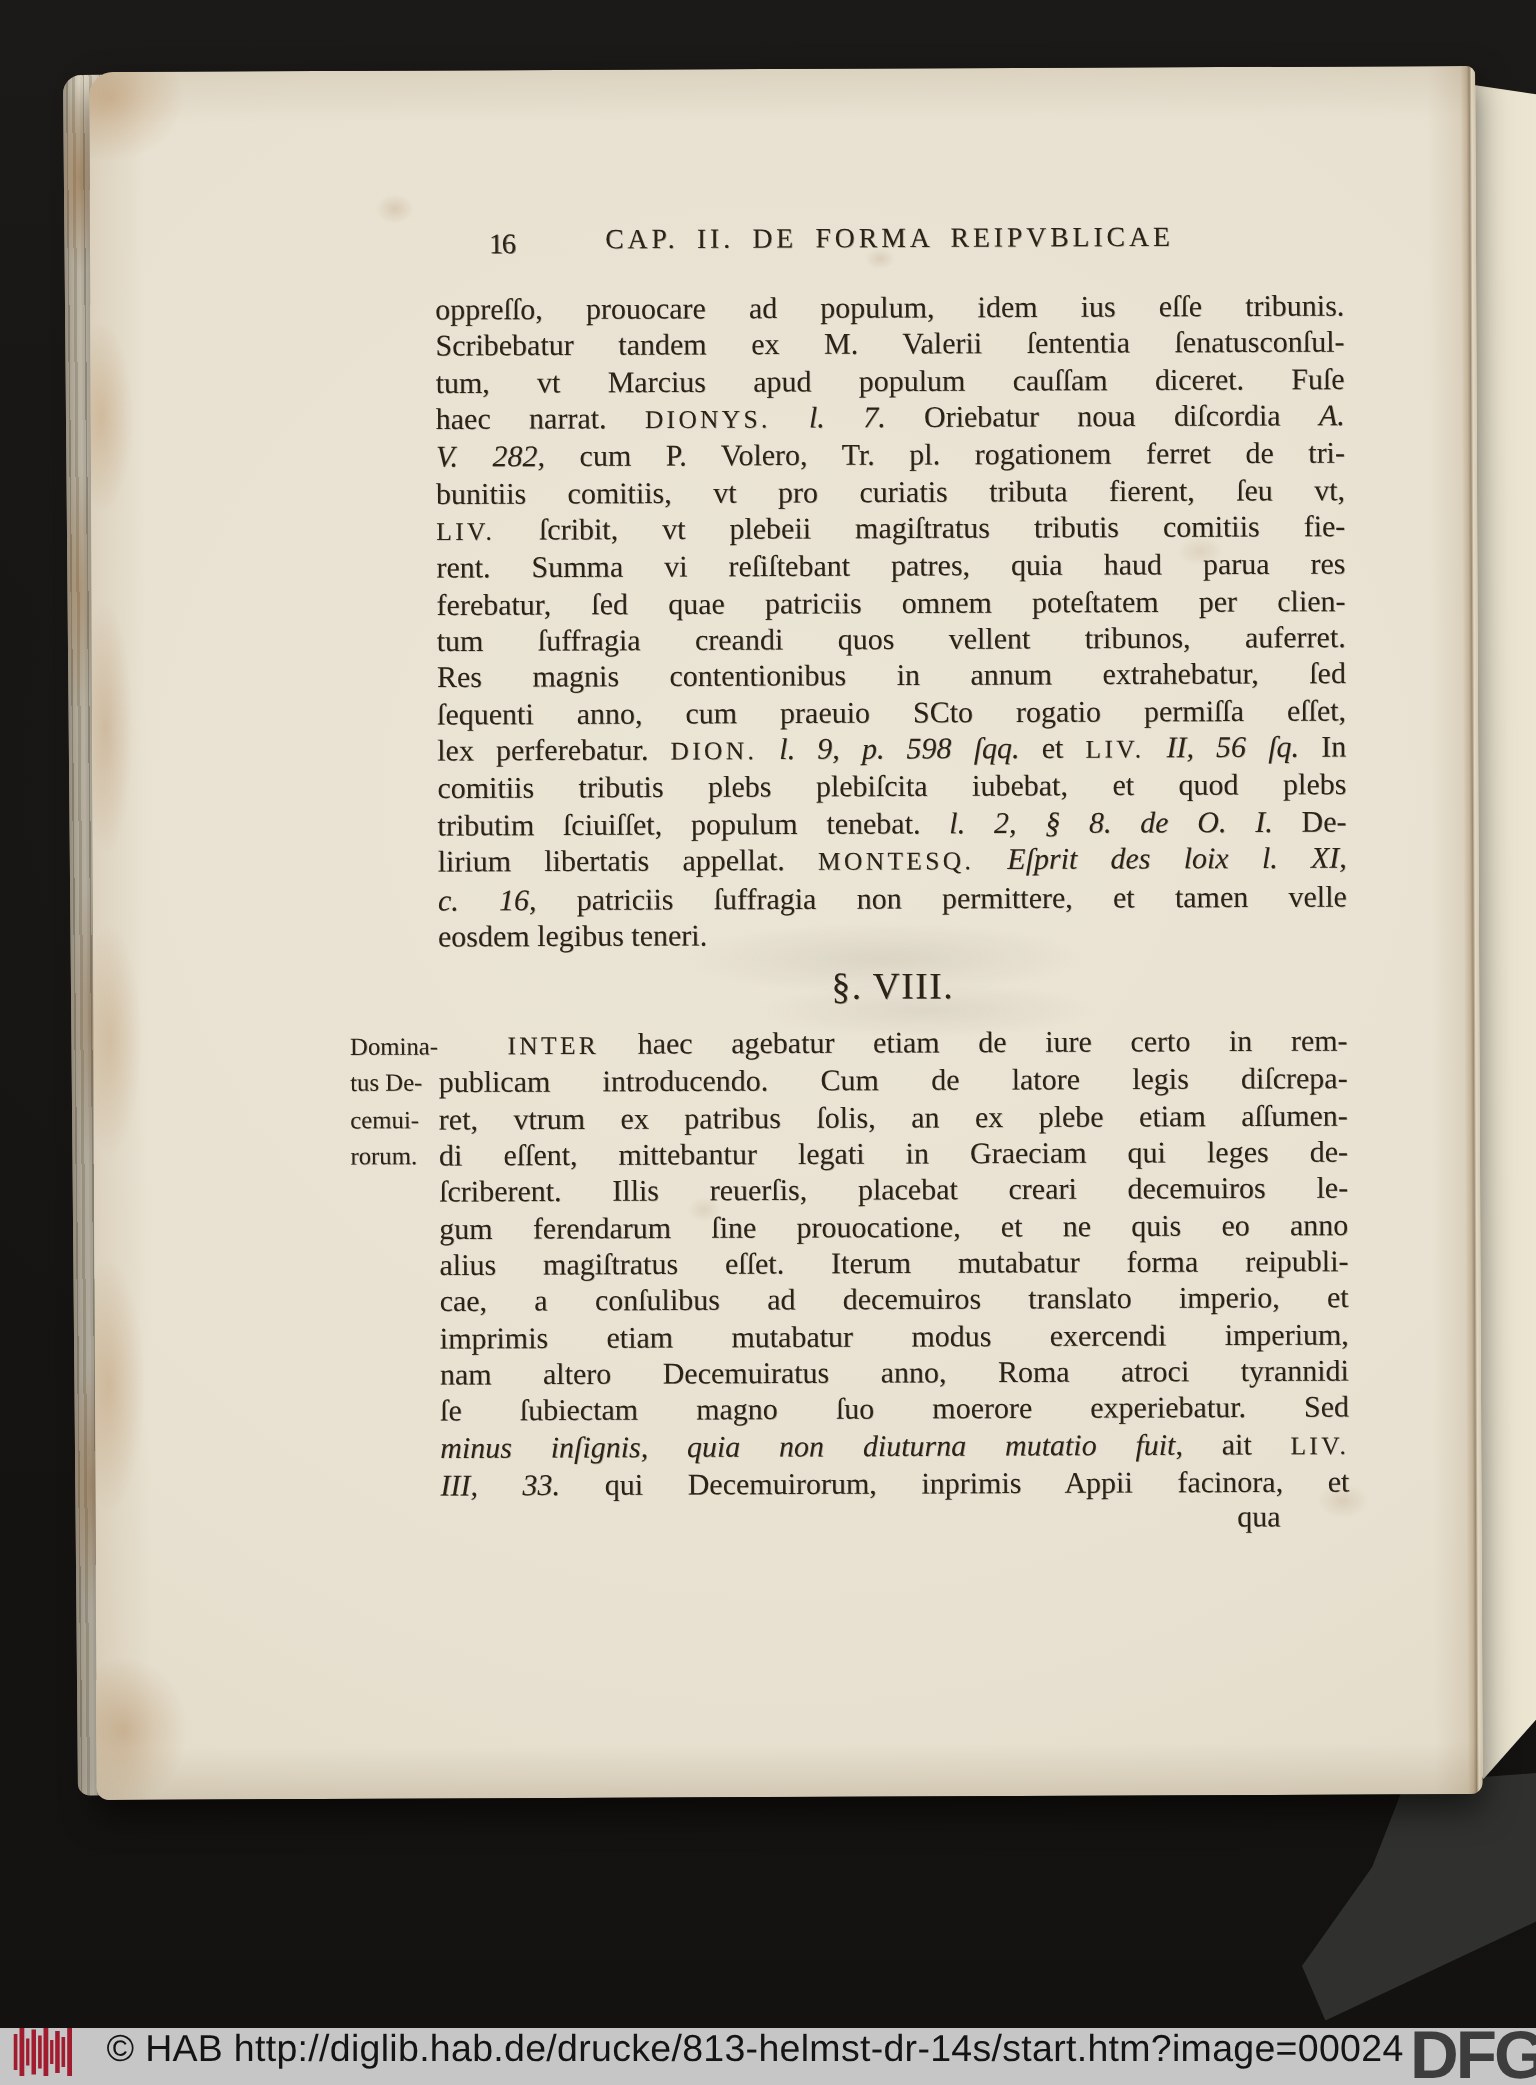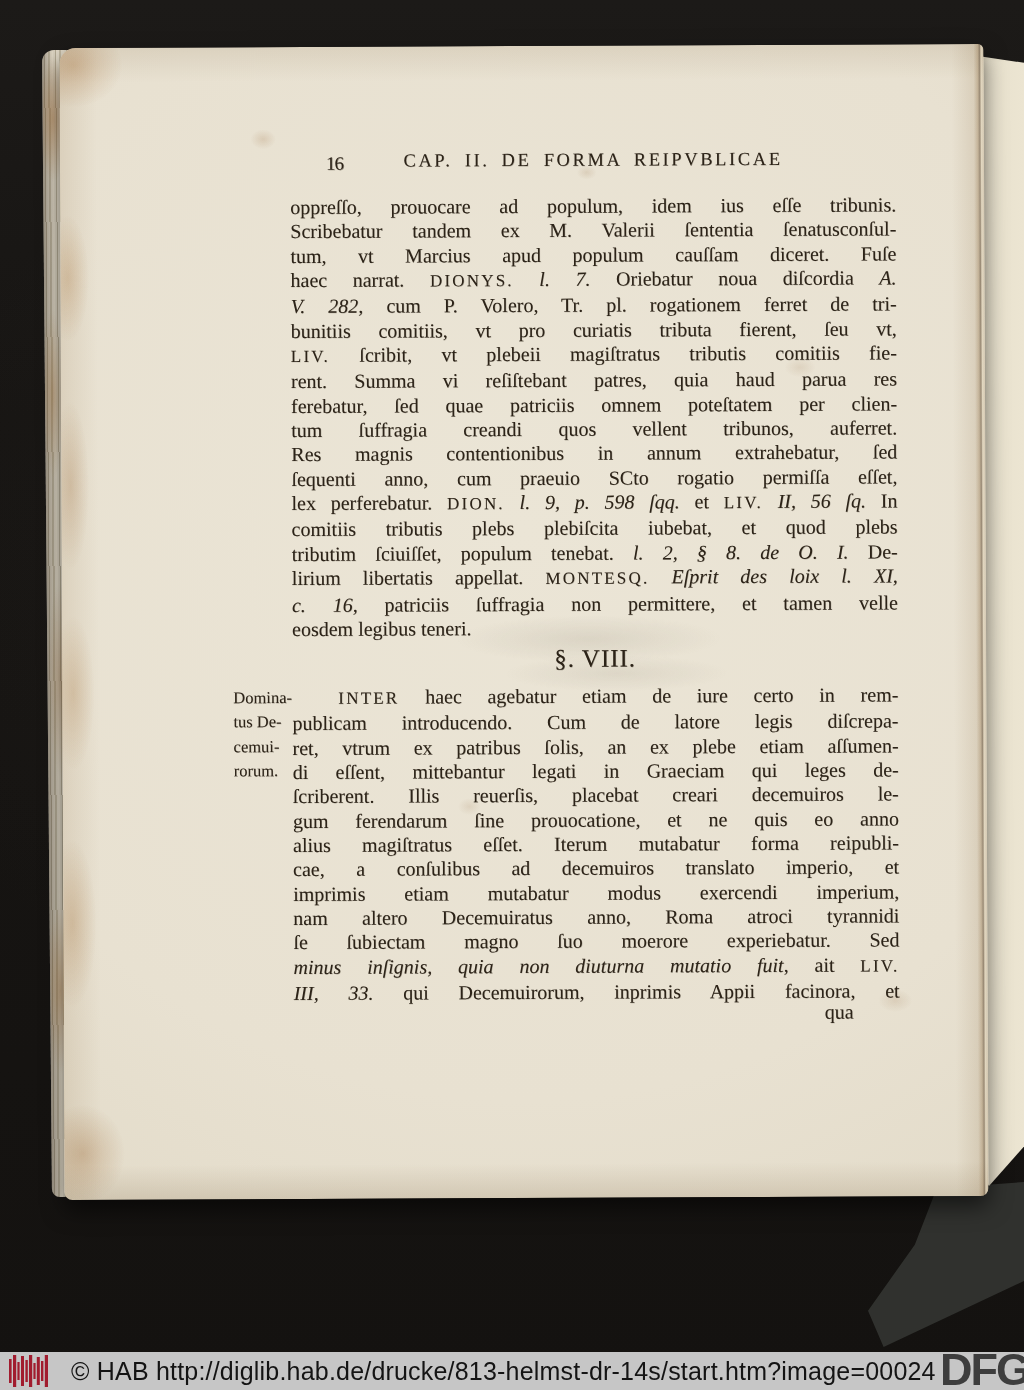--- a/index.html
+++ b/index.html
@@ -75,21 +75,21 @@
   .sc{font-size:17px;letter-spacing:2.2px;}
   .heading{position:absolute;left:230px;top:599px;width:606px;text-align:center;
     font-size:25px;letter-spacing:1px;text-shadow:.5px .4px 0 rgba(44,35,24,.4);}
   .margin-note{position:absolute;left:171px;top:639px;width:60px;
     font-size:16.5px;line-height:21.8px;text-shadow:.4px .3px 0 rgba(44,35,24,.3);}
   .catchword{position:absolute;left:230px;top:955px;width:606px;text-align:right;
     padding-right:46px;box-sizing:border-box;font-size:20px;line-height:24px;
     text-shadow:.45px .35px 0 rgba(44,35,24,.3);}
   
   .footer{position:absolute;left:0;bottom:0;width:1024px;height:38px;z-index:3;
-    background:#c6c6c6;display:flex;align-items:center;
+    background:#c6c6c6;display:flex;align-items:flex-start;
     font-family:"Liberation Sans","DejaVu Sans",sans-serif;}
   .hab-bars{margin-left:9px;flex:0 0 auto;color:#a11c2e;}
   .copyright{margin-left:22px;font-size:25px;color:#141414;white-space:nowrap;letter-spacing:.2px;}
   .dfg{position:absolute;right:-5px;bottom:-6px;font-size:45px;font-weight:bold;
     letter-spacing:-2px;color:#3d3d3d;font-family:"Liberation Sans","DejaVu Sans",sans-serif;}
 </style>
 </head>
 <body>
 
 <div class="canvas">

